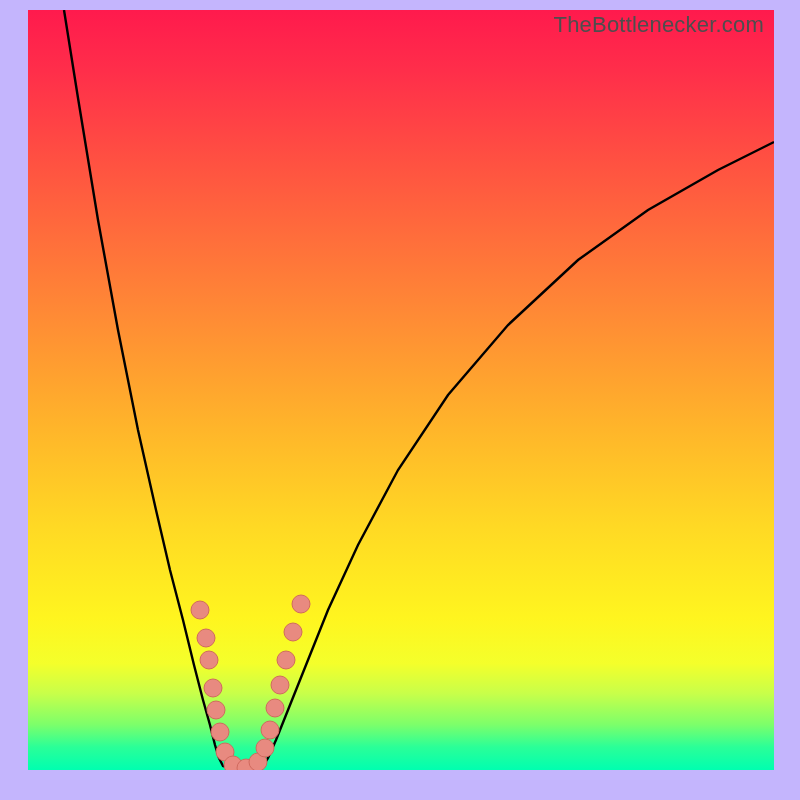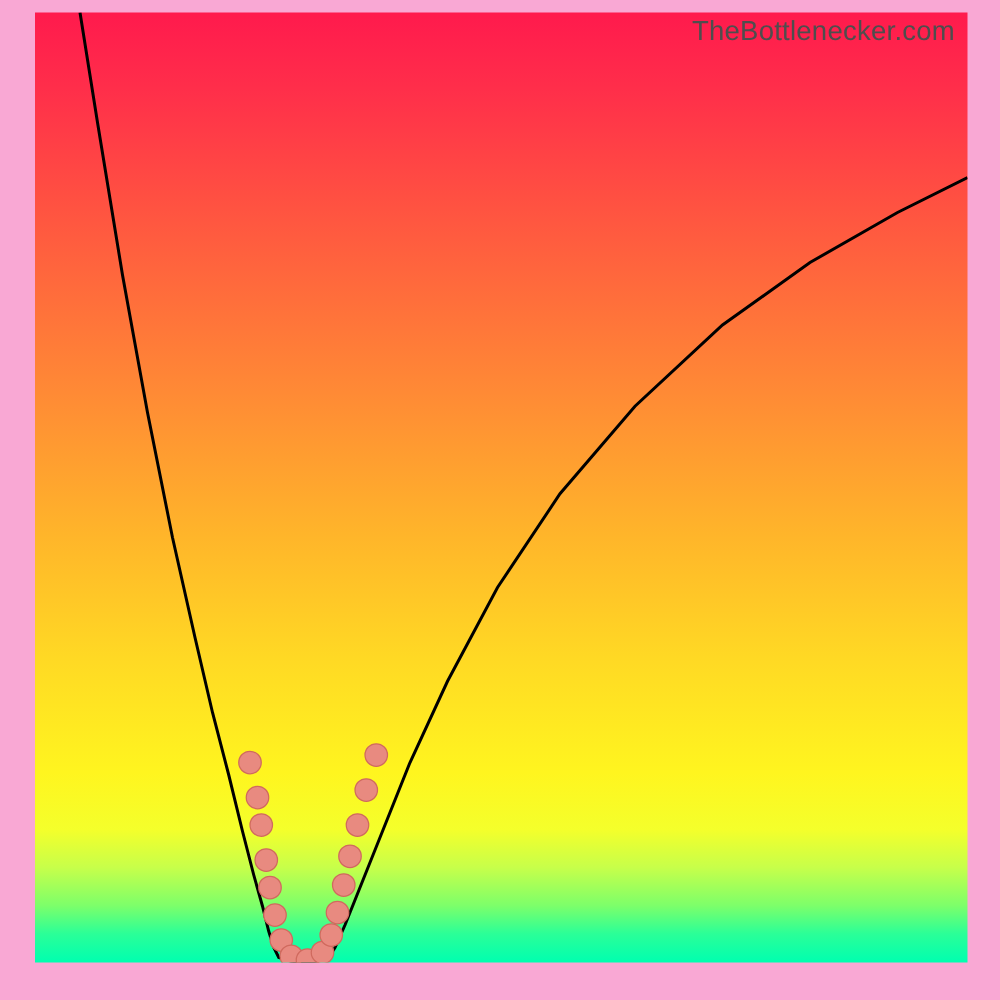--- a/index.html
+++ b/index.html
@@ -8,21 +8,21 @@
     width: 800px;
     height: 800px;
     overflow: hidden;
     background: #000;
     font-family: Arial, Helvetica, sans-serif;
   }
   .frame {
     position: absolute;
     left: 0; top: 0;
     width: 800px; height: 800px;
-    background: #f9a8d4;
+    background: #c4b5fd;
   }
   .plot {
     position: absolute;
     left: 28px;
     top: 10px;
     width: 746px;
     height: 760px;
     
     background: linear-gradient(to bottom,
       #ff1a4d 0%,

